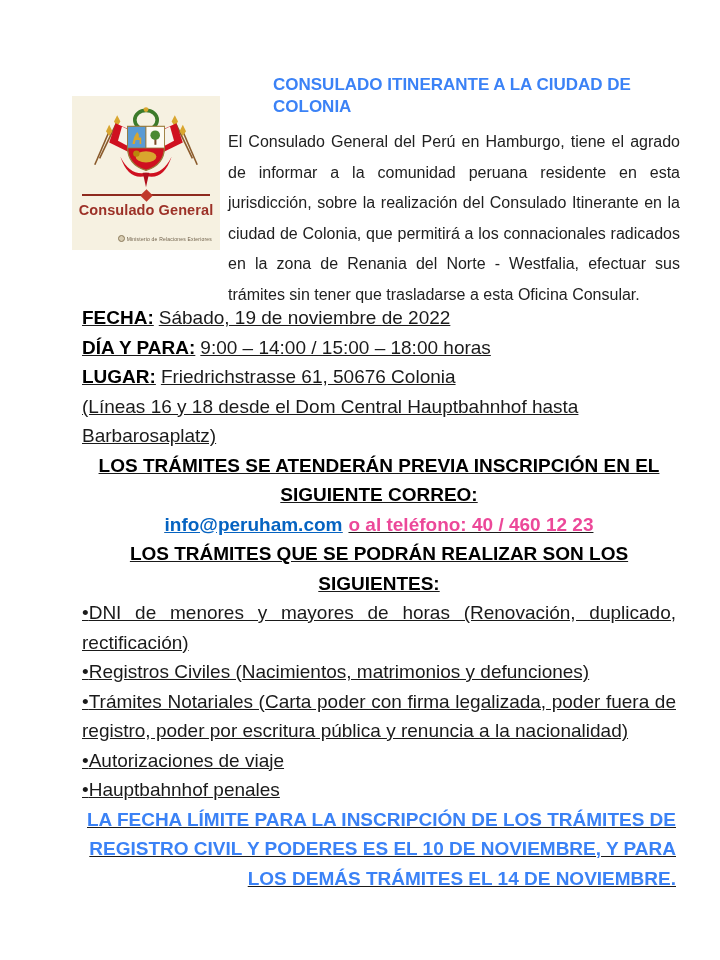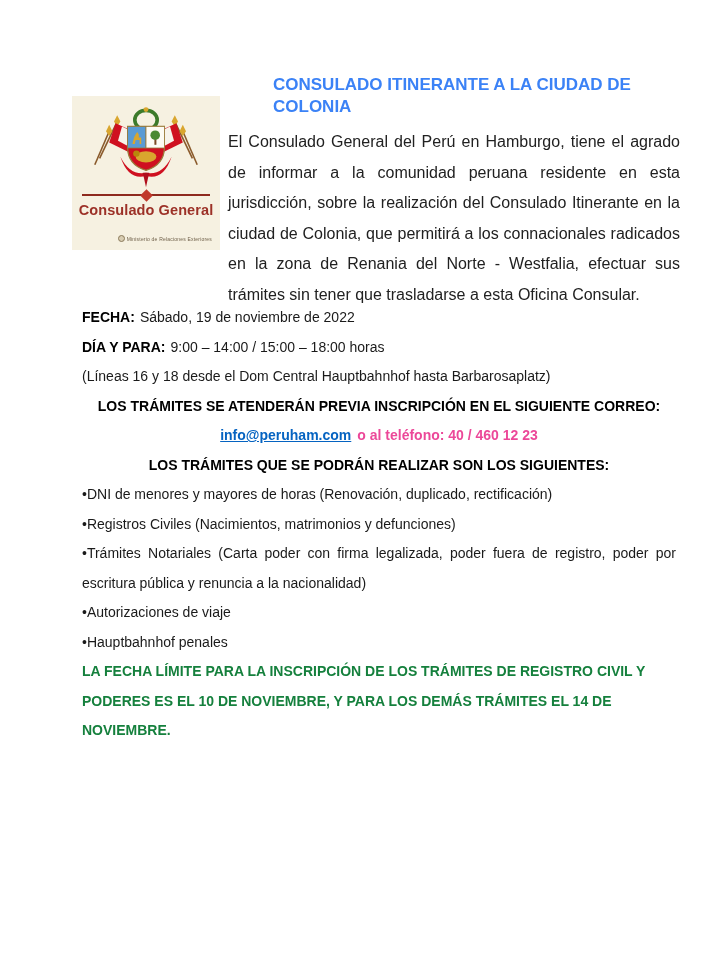--- a/index.html
+++ b/index.html
@@ -65,32 +65,32 @@
   }
   .intro {
     margin-top: 9px;
     font-size: 16px; line-height: 30.5px;
     text-align: justify; color: #212121;
   }
 
   
   .content {
     position: absolute; left: 82px; top: 303px; width: 594px;
-    font-size: 14px; line-height: 29.5px; color: #1a1a1a;
+    font-size: 19px; line-height: 29.5px; color: #1a1a1a; text-decoration: underline;
   }
   .detail-line .lbl { font-weight: bold; color: #000; margin-right: 5px; }
   .center-bold {
     text-align: center; font-weight: bold; color: #000;
   }
   .email-link {
     font-weight: bold; text-decoration: underline; cursor: pointer; text-align: center;
   }
   .email-suffix { font-weight: bold; color: #ec4899; margin-left: 6px; }
   .bullet-row { text-align: justify; }
-  .deadline { font-weight: bold; color: #15803d; text-align: left; }
+  .deadline { font-weight: bold; color: #3b82f6; text-align: right; }
 </style>
 </head>
 <body>
 
 <div class="page">
 
   <div class="logo-box">
     <svg class="coa" width="112" height="96" viewBox="0 0 140 110" aria-hidden="true">
 
       <line x1="34" y1="22" x2="12" y2="68" stroke="#8a5a2b" stroke-width="2"></line>
@@ -145,20 +145,23 @@
   </div>
 
   <div class="content">
 
     <div class="detail-line">
       <span class="lbl">FECHA:</span><span>Sábado, 19 de noviembre de 2022</span>
     </div>
     <div class="detail-line">
       <span class="lbl">DÍA Y PARA:</span><span>9:00 – 14:00 / 15:00 – 18:00 horas</span>
     </div>
+    <div class="detail-line">
+      <span class="lbl">LUGAR:</span><span>Friedrichstrasse 61, 50676 Colonia</span>
+    </div>
     <div class="detail-line">(Líneas 16 y 18 desde el Dom Central Hauptbahnhof hasta Barbarosaplatz)</div>
 
     <div class="center-bold">LOS TRÁMITES SE ATENDERÁN PREVIA INSCRIPCIÓN EN EL SIGUIENTE CORREO:</div>
 
     <div class="center-bold">
       <a class="email-link" id="email-link" style="color: rgb(5, 99, 193);">info@peruham.com</a><span class="email-suffix">o al teléfono: 40 / 460 12 23</span>
     </div>
 
     <div class="center-bold">LOS TRÁMITES QUE SE PODRÁN REALIZAR SON LOS SIGUIENTES:</div>
 

